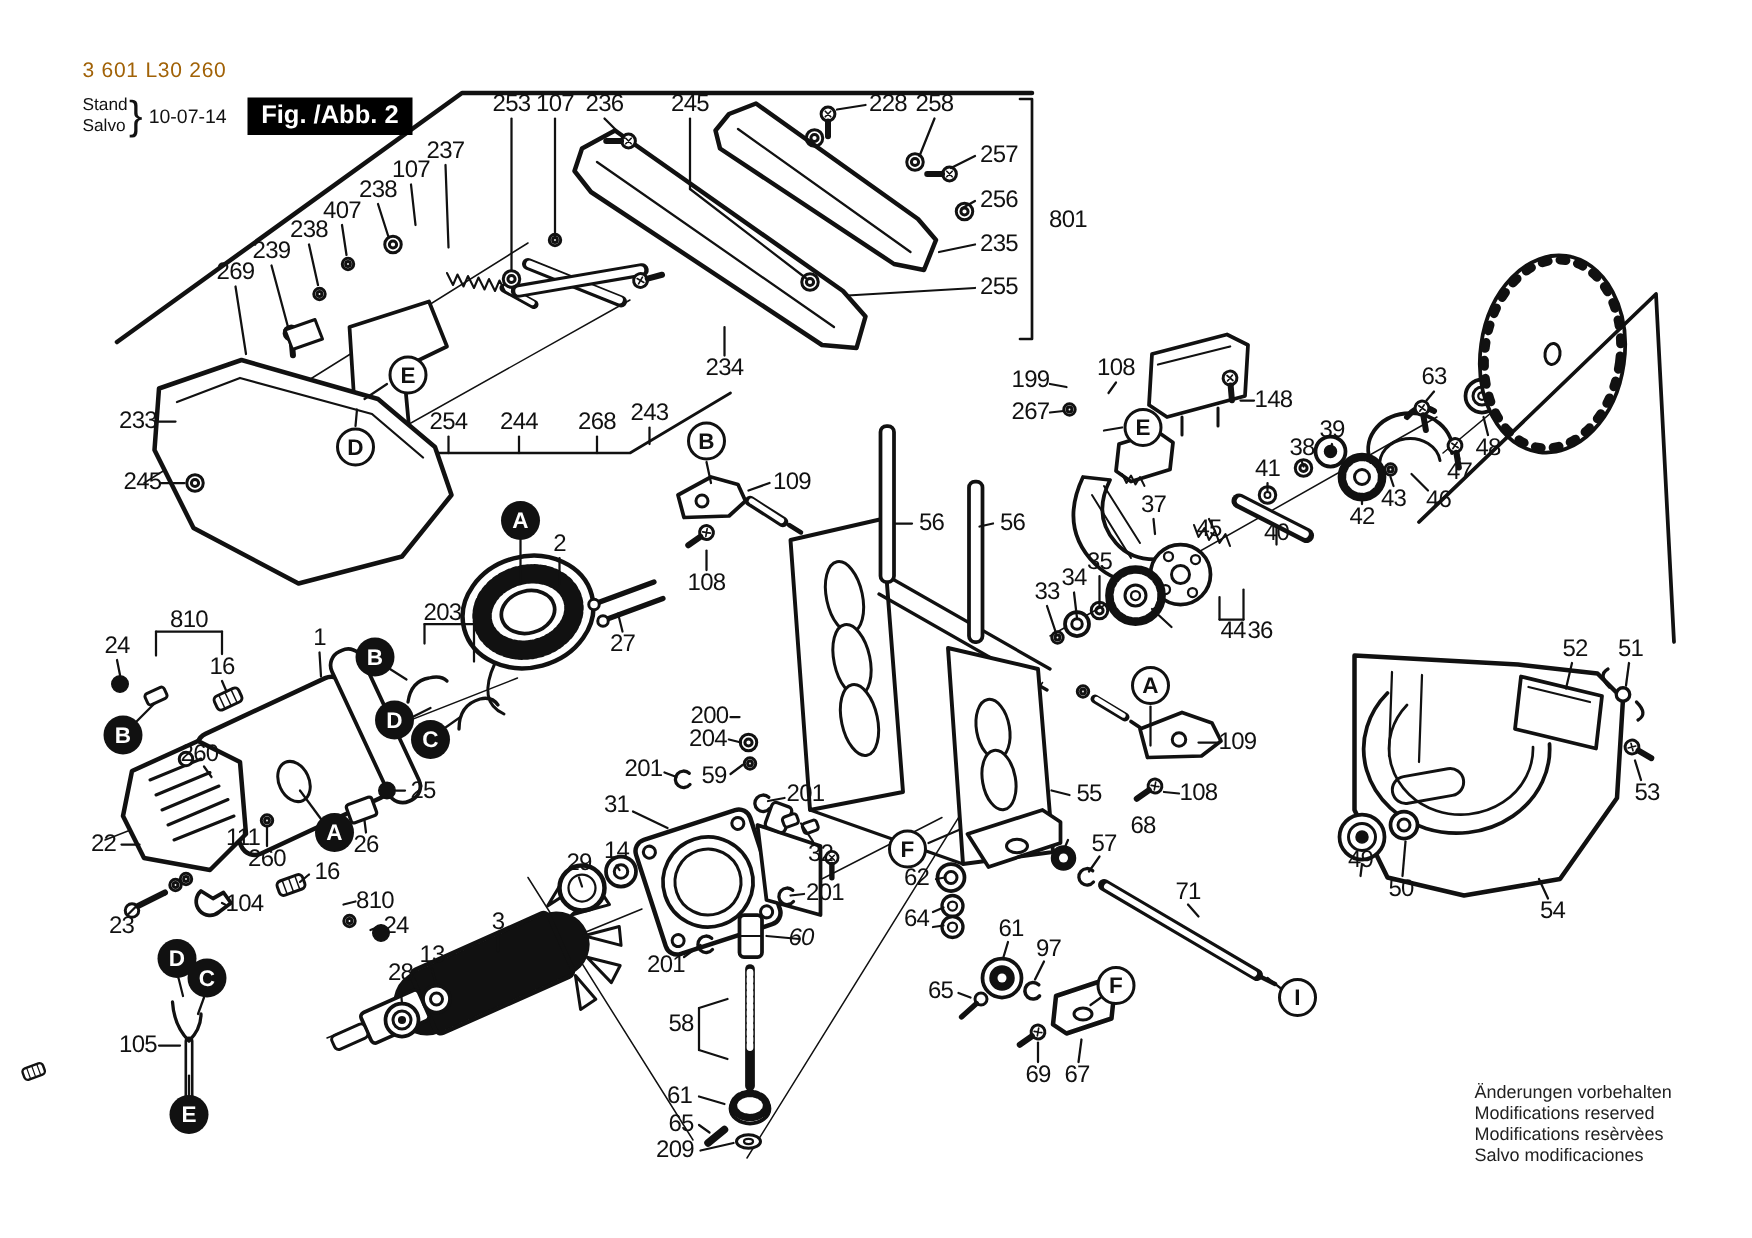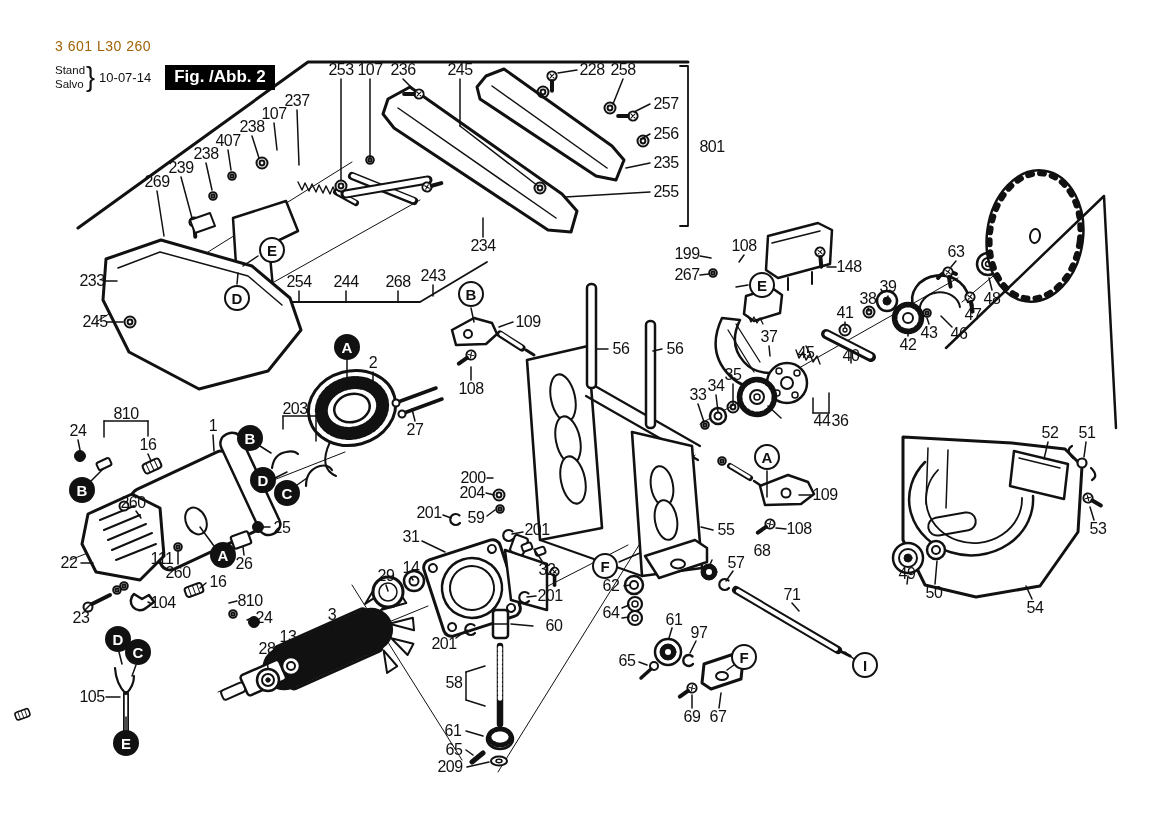--- a/index.html
+++ b/index.html
@@ -646,21 +646,21 @@
       <div class="part-label" style="left: 473px; top: 478px;">200</div>
       <div class="part-label" style="left: 472px; top: 493px;">204</div>
       <div class="part-label" style="left: 429px; top: 513px;">201</div>
       <div class="part-label" style="left: 476px; top: 518px;">59</div>
       <div class="part-label" style="left: 411px; top: 537px;">31</div>
       <div class="part-label" style="left: 537px; top: 530px;">201</div>
       <div class="part-label" style="left: 547px; top: 570px;">32</div>
       <div class="part-label" style="left: 386px; top: 576px;">29</div>
       <div class="part-label" style="left: 411px; top: 568px;">14</div>
       <div class="part-label" style="left: 550px; top: 596px;">201</div>
-      <div class="part-label" style="left: 554px; top: 626px;">60</div>
+      <div class="part-label" style="left: 534px; top: 626px; font-style: italic;">60</div>
       <div class="part-label" style="left: 444px; top: 644px;">201</div>
       <div class="part-label" style="left: 454px; top: 683px;">58</div>
       <div class="part-label" style="left: 453px; top: 731px;">61</div>
       <div class="part-label" style="left: 454px; top: 750px;">65</div>
       <div class="part-label" style="left: 450px; top: 767px;">209</div>
       <div class="part-label" style="left: 726px; top: 530px;">55</div>
       <div class="part-label" style="left: 825px; top: 495px;">109</div>
       <div class="part-label" style="left: 799px; top: 529px;">108</div>
       <div class="part-label" style="left: 714px; top: 551px; margin-left: 48px;">68</div>
       <div class="part-label" style="left: 736px; top: 563px;">57</div>
@@ -723,14 +723,20 @@
     <div class="stand-col">
       <span>Stand</span>
       <span>Salvo</span>
     </div>
     <span class="brace">}</span>
     <span class="date">10-07-14</span>
     <span class="fig-badge">Fig. /Abb. 2</span>
   </div>
 </div>
 
-
+<div class="notice">
+  <div>Änderungen vorbehalten</div>
+  <div>Modifications reserved</div>
+  <div>Modifications resèrvèes</div>
+  <div>Salvo modificaciones</div>
 </div>
 
+</div>
+
 </body></html>

